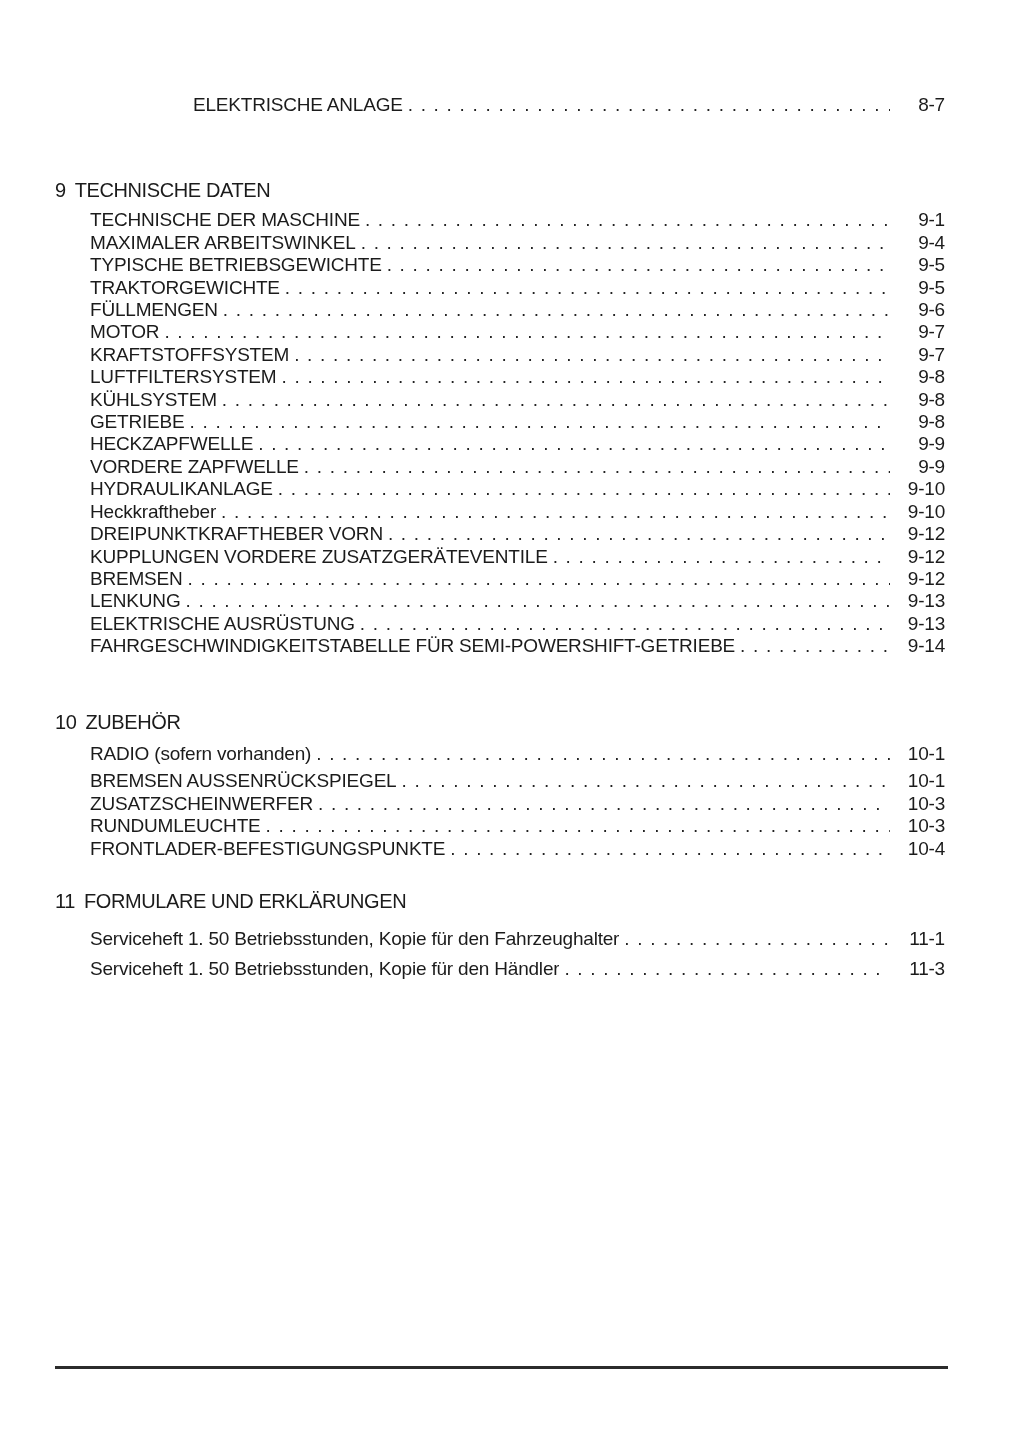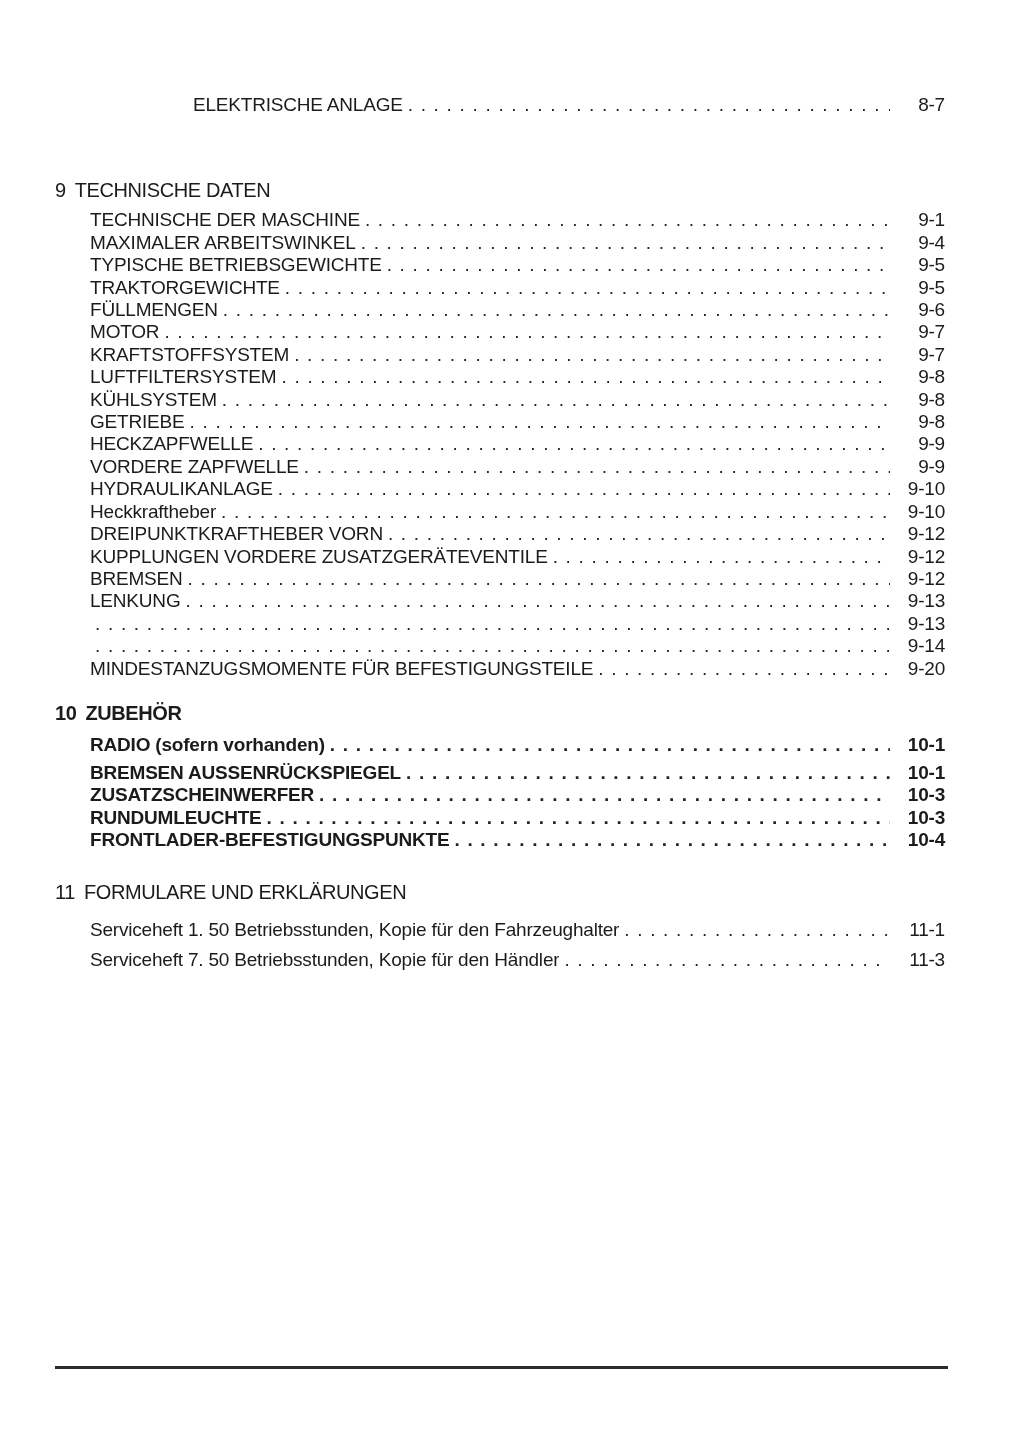--- a/index.html
+++ b/index.html
@@ -59,21 +59,21 @@
     font-size: 20px;
     line-height: 34px;
     letter-spacing: -0.4px;
     white-space: nowrap;
   }
   .section-heading .sec-num { margin-right: 9px; }
 
   
   .sec-idx-0 { margin-top: 57px; }
   .sec-idx-0 .entries { margin-top: 2px; }
-  .sec-idx-1 { margin-top: 16px; font-weight: bold; }
+  .sec-idx-1 { margin-top: 47px; }
   .sec-idx-1 .entries { margin-top: 4px; }
   .sec-idx-1 .entry { line-height: 22.6px; }
   .sec-idx-1 .entry:first-child { margin-bottom: 5px; }
   .sec-idx-2 { margin-top: 23px; }
   .sec-idx-2 .entries { margin-top: 6px; }
   .sec-idx-2 .entry { line-height: 30px; }
 
   .entries .entry .label { flex-shrink: 0; }
   .toc-section .entries { margin-left: 35px; }
 
@@ -186,31 +186,28 @@
             <span class="label">BREMSEN</span>
             <span class="leader"></span>
             <span class="pagenum">9-12</span>
           </div>
           <div class="entry">
             <span class="label">LENKUNG</span>
             <span class="leader"></span>
             <span class="pagenum">9-13</span>
           </div>
           <div class="entry">
+            <span class="label">ELEKTRISCHE AUSRÜSTUNG</span>
             <span class="leader"></span>
             <span class="pagenum">9-13</span>
           </div>
           <div class="entry">
+            <span class="label">FAHRGESCHWINDIGKEITSTABELLE FÜR SEMI-POWERSHIFT-GETRIEBE</span>
             <span class="leader"></span>
             <span class="pagenum">9-14</span>
-          </div>
-          <div class="entry">
-            <span class="label">MINDESTANZUGSMOMENTE FÜR BEFESTIGUNGSTEILE</span>
-            <span class="leader"></span>
-            <span class="pagenum">9-20</span>
           </div>
         </div>
       </section>
       <section class="toc-section sec-idx-1">
         <div class="section-heading"><span class="sec-num">10</span><span class="sec-title">ZUBEHÖR</span></div>
         <div class="entries">
           <div class="entry">
             <span class="label">RADIO (sofern vorhanden)</span>
             <span class="leader"></span>
             <span class="pagenum">10-1</span>
@@ -239,21 +236,21 @@
       </section>
       <section class="toc-section sec-idx-2">
         <div class="section-heading"><span class="sec-num">11</span><span class="sec-title">FORMULARE UND ERKLÄRUNGEN</span></div>
         <div class="entries">
           <div class="entry">
             <span class="label">Serviceheft 1. 50 Betriebsstunden, Kopie für den Fahrzeughalter</span>
             <span class="leader"></span>
             <span class="pagenum">11-1</span>
           </div>
           <div class="entry">
-            <span class="label">Serviceheft 7. 50 Betriebsstunden, Kopie für den Händler</span>
+            <span class="label">Serviceheft 1. 50 Betriebsstunden, Kopie für den Händler</span>
             <span class="leader"></span>
             <span class="pagenum">11-3</span>
           </div>
         </div>
       </section>
     </div>
 
   <div class="bottom-rule"></div>
 </div>
 

